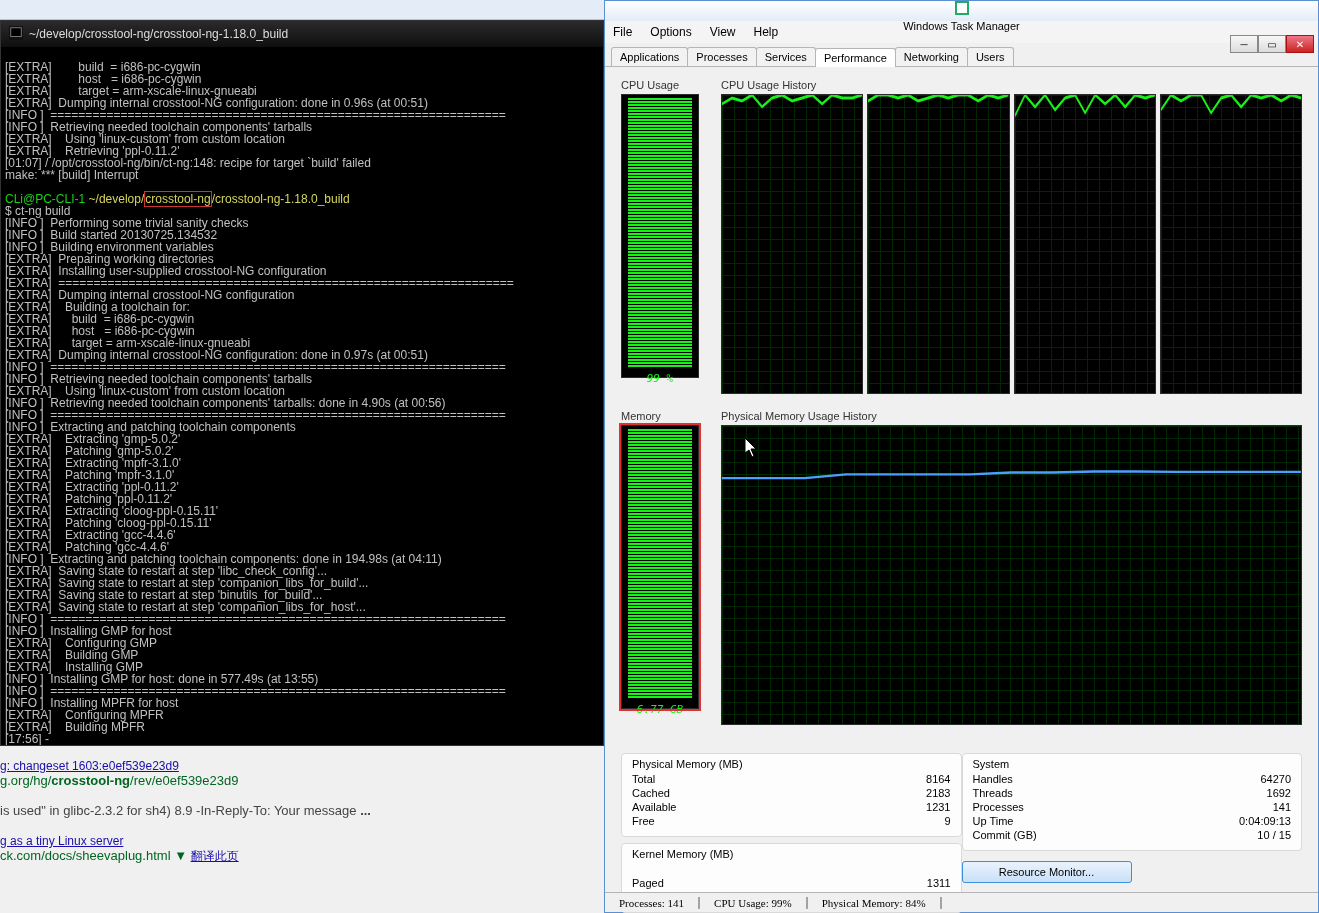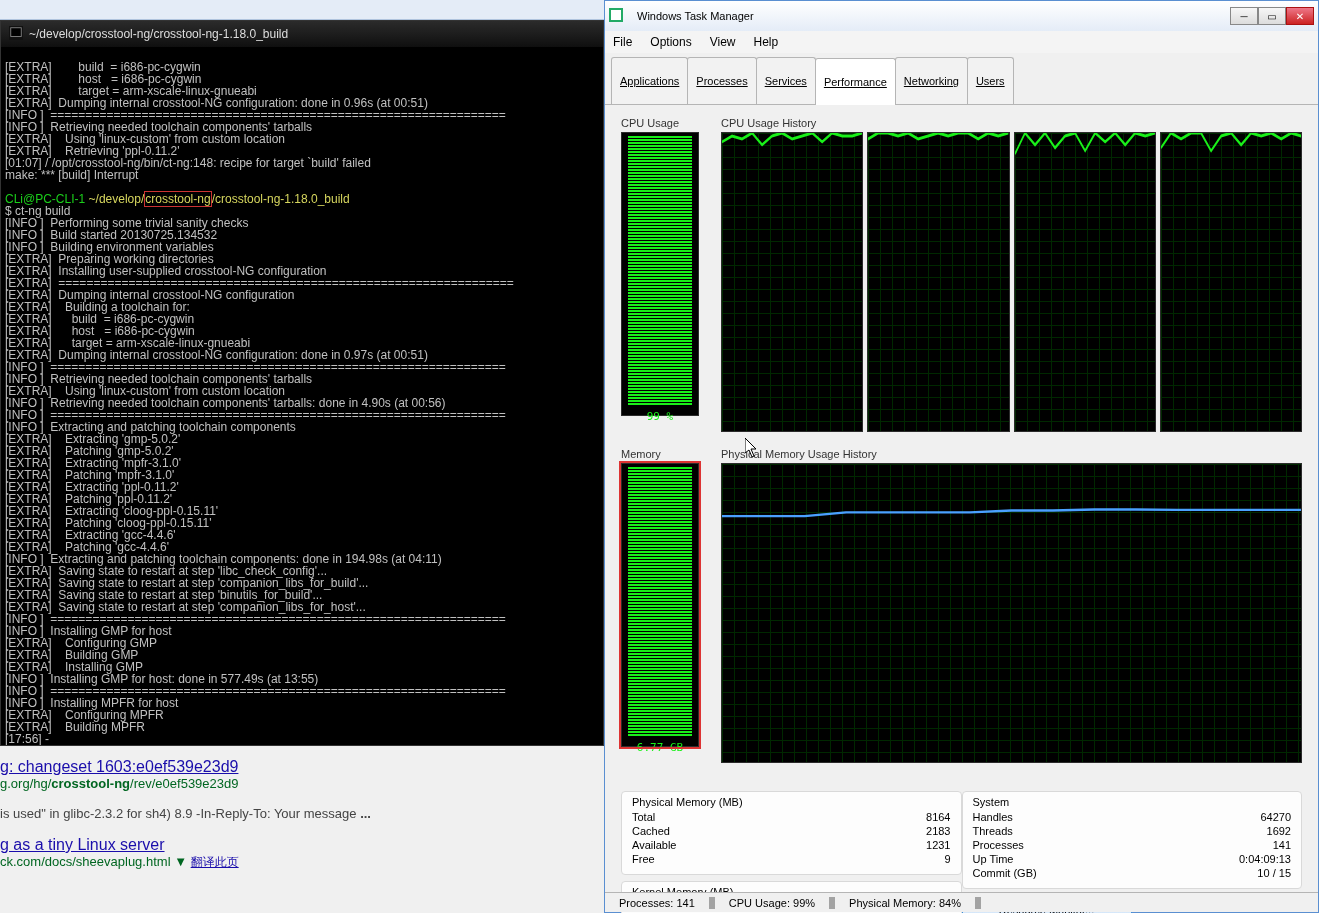--- a/index.html
+++ b/index.html
@@ -9,61 +9,61 @@
 .term-window { position:absolute; left:0; top:20px; width:604px; height:726px; background:#000; border:1px solid #333; }
 .term-title { height:26px; background:linear-gradient(#2b2b2b,#0f0f0f); color:#ddd; font-size:12px; padding:5px 8px; display:flex; align-items:center; gap:6px; }
 .term-title svg { width:14px;height:14px; }
 .term-body { background:#000; font-family:Consolas,"Lucida Console",monospace; font-size:12px; line-height:12px; color:#c0c0c0; padding:14px 4px; height:calc(100% - 26px); overflow:hidden; white-space:pre; }
 .term-body .g { color:#1bcf1b; }
 .term-body .y { color:#d6d65e; }
 .term-body .hl { border:1px solid #c33; }
 
 
 .browser-frag { position:absolute; left:0; top:748px; width:600px; padding:10px 6px 6px 0; font-size:13px; }
-.browser-frag a { color:#1a0dab; text-decoration:underline; font-size:16px; }
+.browser-frag a { color:#1a0dab; text-decoration:underline; font-size:12px; }
 .browser-frag .url { color:#006621; font-size:13px; }
 .browser-frag .snip { color:#444; font-size:13px; }
 .browser-frag .red { color:#c33; }
 .browser-frag .trans { color:#1a0dab; font-size:12px; }
 
 
 .taskmgr { position:absolute; left:604px; top:0; width:715px; height:913px; background:#f0f0f0; border:1px solid #5a8fd1; }
-.tm-titlebar { height:30px; background:linear-gradient(#fff,#e4ecf7); display:flex; align-items:center; padding:0 4px; font-size:11px; gap:14px; }
+.tm-titlebar { height:20px; background:linear-gradient(#fff,#e4ecf7); display:flex; align-items:center; padding:0 4px; font-size:11px; gap:3px;flex-direction:column; }
 .tm-titlebar .caption { flex:1; }
 .tm-winbtns { margin-left:auto; display:flex; }
 .tm-winbtns div { width:28px; height:18px; border:1px solid #888; background:linear-gradient(#f7f7f7,#dcdcdc); display:flex; align-items:center; justify-content:center; font-size:10px; }
 .tm-winbtns .close { background:linear-gradient(#e78,#c22); color:#fff; border-color:#a11; }
 .tm-menu { height:22px; display:flex; padding:0 8px; font-size:12px; align-items:center; gap:18px; background:#f4f4f4; }
 .tm-tabs { display:flex; padding:4px 6px 0 6px; font-size:11px; border-bottom:1px solid #b5b5b5; }
-.tm-tabs div { padding:17px 8px; border:1px solid #b5b5b5; border-bottom:none; background:#f2f2f2; margin-right:-1px; border-radius:3px 3px 0 0;text-decoration:underline; }
+.tm-tabs div { padding:3px 8px; border:1px solid #b5b5b5; border-bottom:none; background:#f2f2f2; margin-right:-1px; border-radius:3px 3px 0 0; }
 .tm-tabs div.active { background:#fff; position:relative; top:1px; }
 .tm-perf { padding:12px 16px; position:relative; }
 
 .tm-group-label { font-size:11px; color:#333; margin-bottom:3px; }
 .tm-row { display:flex; gap:22px; margin-bottom:16px; }
-.gauge-box { width:78px; height:284px; border:1px solid #2b2b2b; background:#000; position:relative; display:flex; flex-direction:column; }
+.gauge-box { width:78px; height:284px; border:1px solid #2b2b2b; background:#000; position:relative; display:flex; flex-direction:column;font-style:italic; }
 .gauge-box.mem-red { outline:2px solid #d33; }
 .gauge-bars { flex:1; display:flex; flex-direction:column-reverse; padding:3px 6px; gap:1px; }
 .gauge-bars span { display:block; height:2px; background:#19f019; }
 .gauge-value { color:#19f019; font-family:Consolas,monospace; font-size:11px; text-align:center; padding:2px 0; }
 .graph-box { border:1px solid #2b2b2b; background:#000; height:300px; position:relative; overflow:hidden; }
 .graph-row { flex:1; display:flex; gap:4px; }
 .graph-row .graph-box { flex:1; }
 .grid { position:absolute; inset:0; background-image:
   repeating-linear-gradient(#002800 0 1px, transparent 1px 12px),
   repeating-linear-gradient(90deg,#002800 0 1px, transparent 1px 12px);
 }
 .cpu-graph svg,.mem-graph svg { position:absolute; inset:0; width:100%; height:100%; }
 
 .tm-stats { display:flex; padding:0 16px 4px 16px; }
 .stat-panel { border:1px solid #d9d9d9; border-radius:4px; padding:4px 10px 8px 10px; flex:1; font-size:11px; background:#fdfdfd; }
 .stat-row { display:flex; justify-content:space-between; padding:1px 0; }
 .res-btn { width:170px; height:22px; border:1px solid #3b8fdb; background:linear-gradient(#eaf3fd,#c9e0f8); border-radius:3px; font-size:11px; display:flex; align-items:center; justify-content:center; margin:10px 0 0 0; cursor:pointer; }
 .tm-statusbar { position:absolute; bottom:0; left:0; right:0; height:20px; border-top:1px solid #b5b5b5; display:flex; align-items:center; font-size:11px; background:#f0f0f0; }
-.tm-statusbar span { padding:0 14px; border-right:6px solid #a3a3a3; }
+.tm-statusbar span { padding:0 14px; border-right:2px solid #a3a3a3;font-family:Liberation Serif, serif; }
 
 .cursor { position:absolute; left:745px; top:438px; width:14px; height:20px; z-index:99; }
 </style>
 </head>
 <body>
 
 <div style="position:absolute;left:0;top:0;width:604px;height:20px;background:#e4ecf7;border-bottom:1px solid #b0c4de;"></div>
 
 <div class="term-window">
   <div class="term-title">

